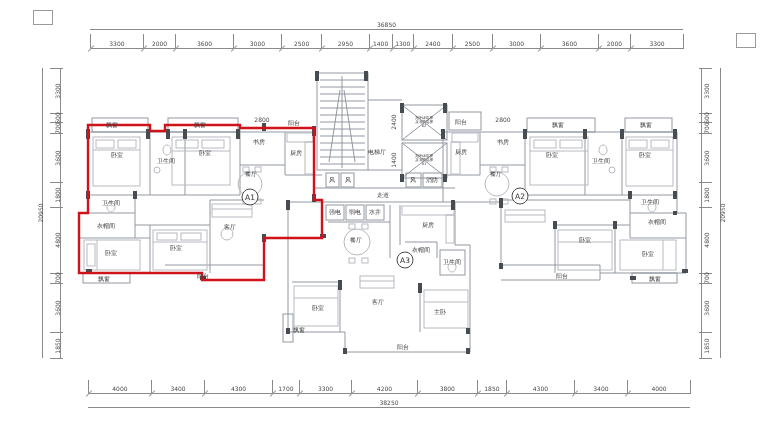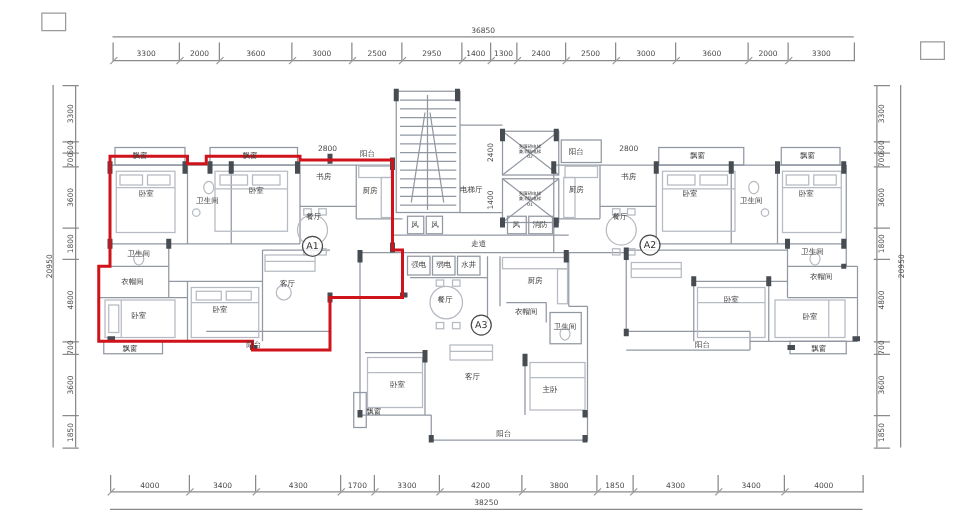--- a/index.html
+++ b/index.html
@@ -414,21 +414,21 @@
       <span class="room-label" style="left: 650px; top: 202px;">卫生间</span>
       <span class="room-label" style="left: 657px; top: 222px;">衣帽间</span>
       <span class="room-label" style="left: 585px; top: 240px;">卧室</span>
       <span class="room-label" style="left: 648px; top: 254px;">卧室</span>
       <span class="room-label" style="left: 655px; top: 279px;">飘窗</span>
       <span class="room-label" style="left: 562px; top: 276px;">阳台</span>
     </div>
   <div id="units-layer">
       <div class="unit-badge" style="left: 250px; top: 197px;">A1</div>
       <div class="unit-badge" style="left: 520px; top: 196px;">A2</div>
-      <div class="unit-badge" style="left: 385px; top: 260px;">A3</div>
+      <div class="unit-badge" style="left: 405px; top: 260px;">A3</div>
     </div>
   <div id="inner-dims-layer">
       <span class="inner-dim" style="left: 262px; top: 119px;">2800</span>
       <span class="inner-dim" style="left: 503px; top: 119px;">2800</span>
       <span class="inner-dim vert" style="left: 393px; top: 122px;">2400</span>
       <span class="inner-dim vert" style="left: 393px; top: 160px;">1400</span>
     </div>
   <div id="elev-layer">
       <div class="elev-note" style="left: 424px; top: 122px;">
         <span>无障碍电梯</span>

